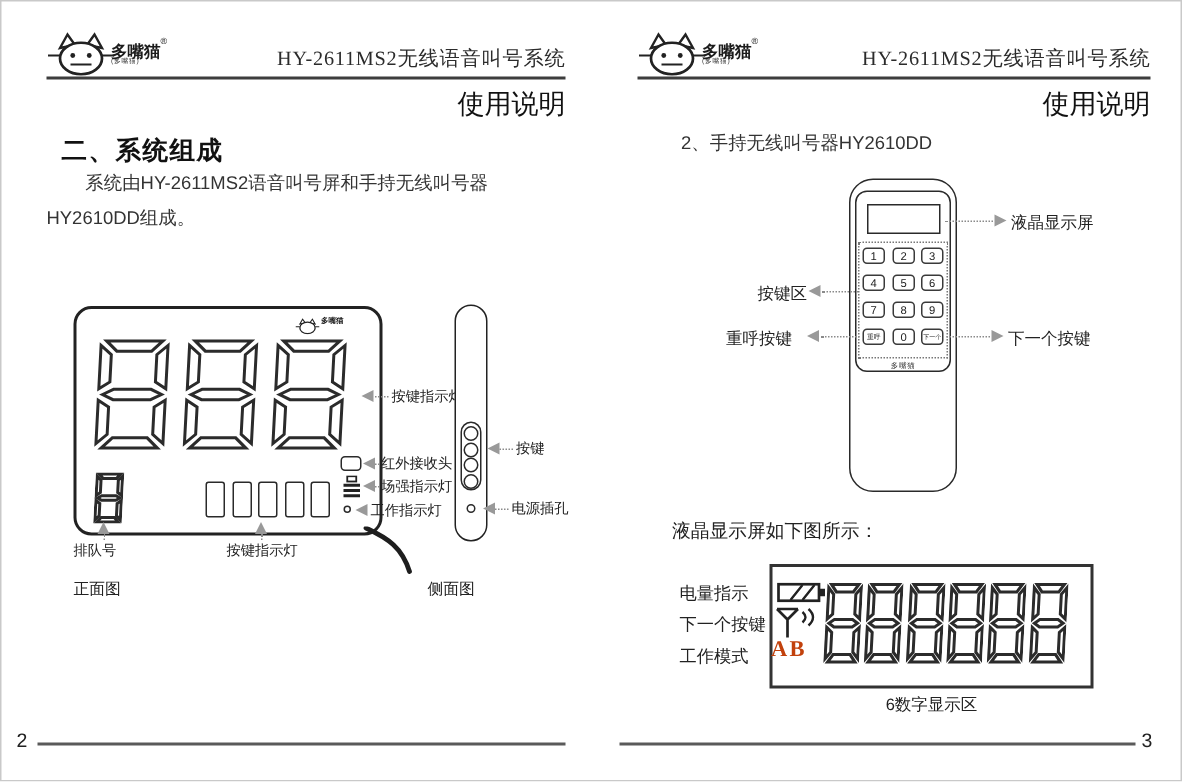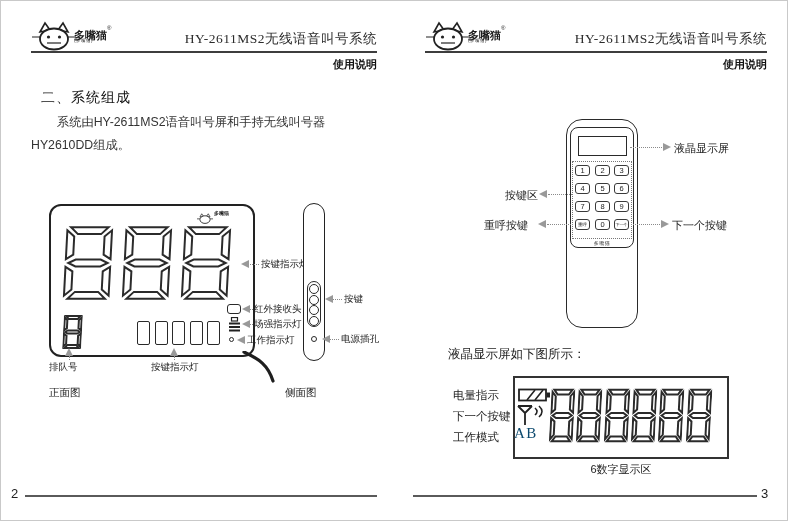--- a/index.html
+++ b/index.html
@@ -3,27 +3,27 @@
 <meta charset="utf-8">
 <style>
   html,body{margin:0;padding:0;background:#fff;}
   #doc{position:relative;width:788px;height:521px;background:#fff;border:1px solid #c9c9c9;
        box-sizing:border-box;font-family:"Liberation Sans",sans-serif;color:#222;overflow:hidden;}
   .abs{position:absolute;}
   .serif{font-family:"Liberation Serif",serif;}
   .nowrap{white-space:nowrap;}
   
   .doc-title{font-size:13.5px;color:#2b2b2b;letter-spacing:.5px;}
-  .doc-sub{font-size:11px;font-weight:bold;color:#111;}
+  .doc-sub{font-size:18px;font-weight:normal;color:#111;}
   .rule{height:2px;background:#3d3d3d;}
   .brand-name{font-size:11px;font-weight:bold;color:#1c1c1c;line-height:11px;}
   .brand-reg{font-size:6px;vertical-align:top;}
   .brand-sub{font-size:4.5px;color:#333;letter-spacing:.5px;}
   
-  .h-sec{font-size:14px;font-weight:normal;color:#111;letter-spacing:1px;}
+  .h-sec{font-size:17px;font-weight:bold;color:#111;letter-spacing:1px;}
   .para{font-size:12.3px;line-height:23px;color:#333;text-indent:2.1em;}
   .h-item{font-size:12.3px;color:#333;}
   .lbl{font-size:9.5px;color:#222;}
   .lbl2{font-size:11px;color:#222;font-family:Liberation Serif, serif;}
   .cap{font-size:10.5px;color:#222;}
   .pagenum{font-size:13px;color:#222;}
   .pline{height:2px;background:#5a5a5a;}
   
   .panel{border:2.2px solid #222;border-radius:12px;background:#fff;box-sizing:border-box;}
   .sidebody{border:1.6px solid #222;border-radius:11px;background:#fff;box-sizing:border-box;}
@@ -35,21 +35,21 @@
   .rbody{border:1.6px solid #2a2a2a;border-radius:16px;background:#fff;box-sizing:border-box;}
   .rpanel{border:1.2px solid #2a2a2a;border-radius:8px;background:#fff;box-sizing:border-box;}
   .rlcd{border:1.6px solid #2a2a2a;background:#fff;box-sizing:border-box;}
   .kpad{border:1.2px dotted #777;box-sizing:border-box;}
   .key{border:1.2px solid #3a3a3a;border-radius:3px;background:#fff;box-sizing:border-box;
        display:flex;align-items:center;justify-content:center;font-size:7.5px;color:#222;}
   .key-s{font-size:4.5px;letter-spacing:0;}
   .rlogo{font-size:5px;color:#333;text-align:center;letter-spacing:.5px;}
   
   .lcdbox{border:2px solid #333;background:#fff;box-sizing:border-box;}
-  .ab{font-family:"Liberation Serif",serif;font-size:15px;font-weight:normal;letter-spacing:1.5px;color:#0c4a6e;}
+  .ab{font-family:"Liberation Serif",serif;font-size:15px;font-weight:bold;letter-spacing:1.5px;color:#c2410c;}
   
   .dl{border-top:1.2px dotted #8a8a8a;height:0;}
   .dlv{border-left:1.2px dotted #8a8a8a;width:0;}
   .tl{width:0;height:0;border-top:4px solid transparent;border-bottom:4px solid transparent;border-right:8px solid #999;}
   .tr{width:0;height:0;border-top:4px solid transparent;border-bottom:4px solid transparent;border-left:8px solid #999;}
   .tu{width:0;height:0;border-left:4px solid transparent;border-right:4px solid transparent;border-bottom:8px solid #999;}
   
   .seg{display:flex;}
   .seg svg{flex:1 1 0;height:100%;transform:skewX(-3deg);}
 </style>
@@ -213,20 +213,21 @@
     </svg>
   </div>
   <div class="abs nowrap" style="left:467px;top:24px">
     <span class="brand-name">多嘴猫</span><span class="brand-reg">®</span>
   </div>
   <div class="abs brand-sub nowrap" style="left:467px;top:37px">(多嘴猫)</div>
   <div class="abs doc-title serif nowrap" style="left:530px;top:29px;width:236px;text-align:right">HY-2611MS2无线语音叫号系统</div>
   <div class="abs rule" style="left:424px;top:50px;width:342px"></div>
   <div class="abs doc-sub" style="left:590px;top:56px;width:176px;text-align:right">使用说明</div>
 
+  <div class="abs h-item nowrap" style="left:453px;top:86px">2、手持无线叫号器HY2610DD</div>
 
   <div class="abs rbody" style="left:565px;top:118px;width:72px;height:209px"></div>
   <div class="abs rpanel" style="left:569px;top:126px;width:64px;height:121px"></div>
   <div class="abs rlcd" style="left:577px;top:135px;width:49px;height:20px"></div>
   <div class="abs kpad" style="left:571px;top:160px;width:60px;height:78px"></div>
 
   <div class="abs key" style="left:574px;top:164px;width:15px;height:11px">1</div>
   <div class="abs key" style="left:594px;top:164px;width:15px;height:11px">2</div>
   <div class="abs key" style="left:613px;top:164px;width:15px;height:11px">3</div>
   <div class="abs key" style="left:574px;top:182px;width:15px;height:11px">4</div>

